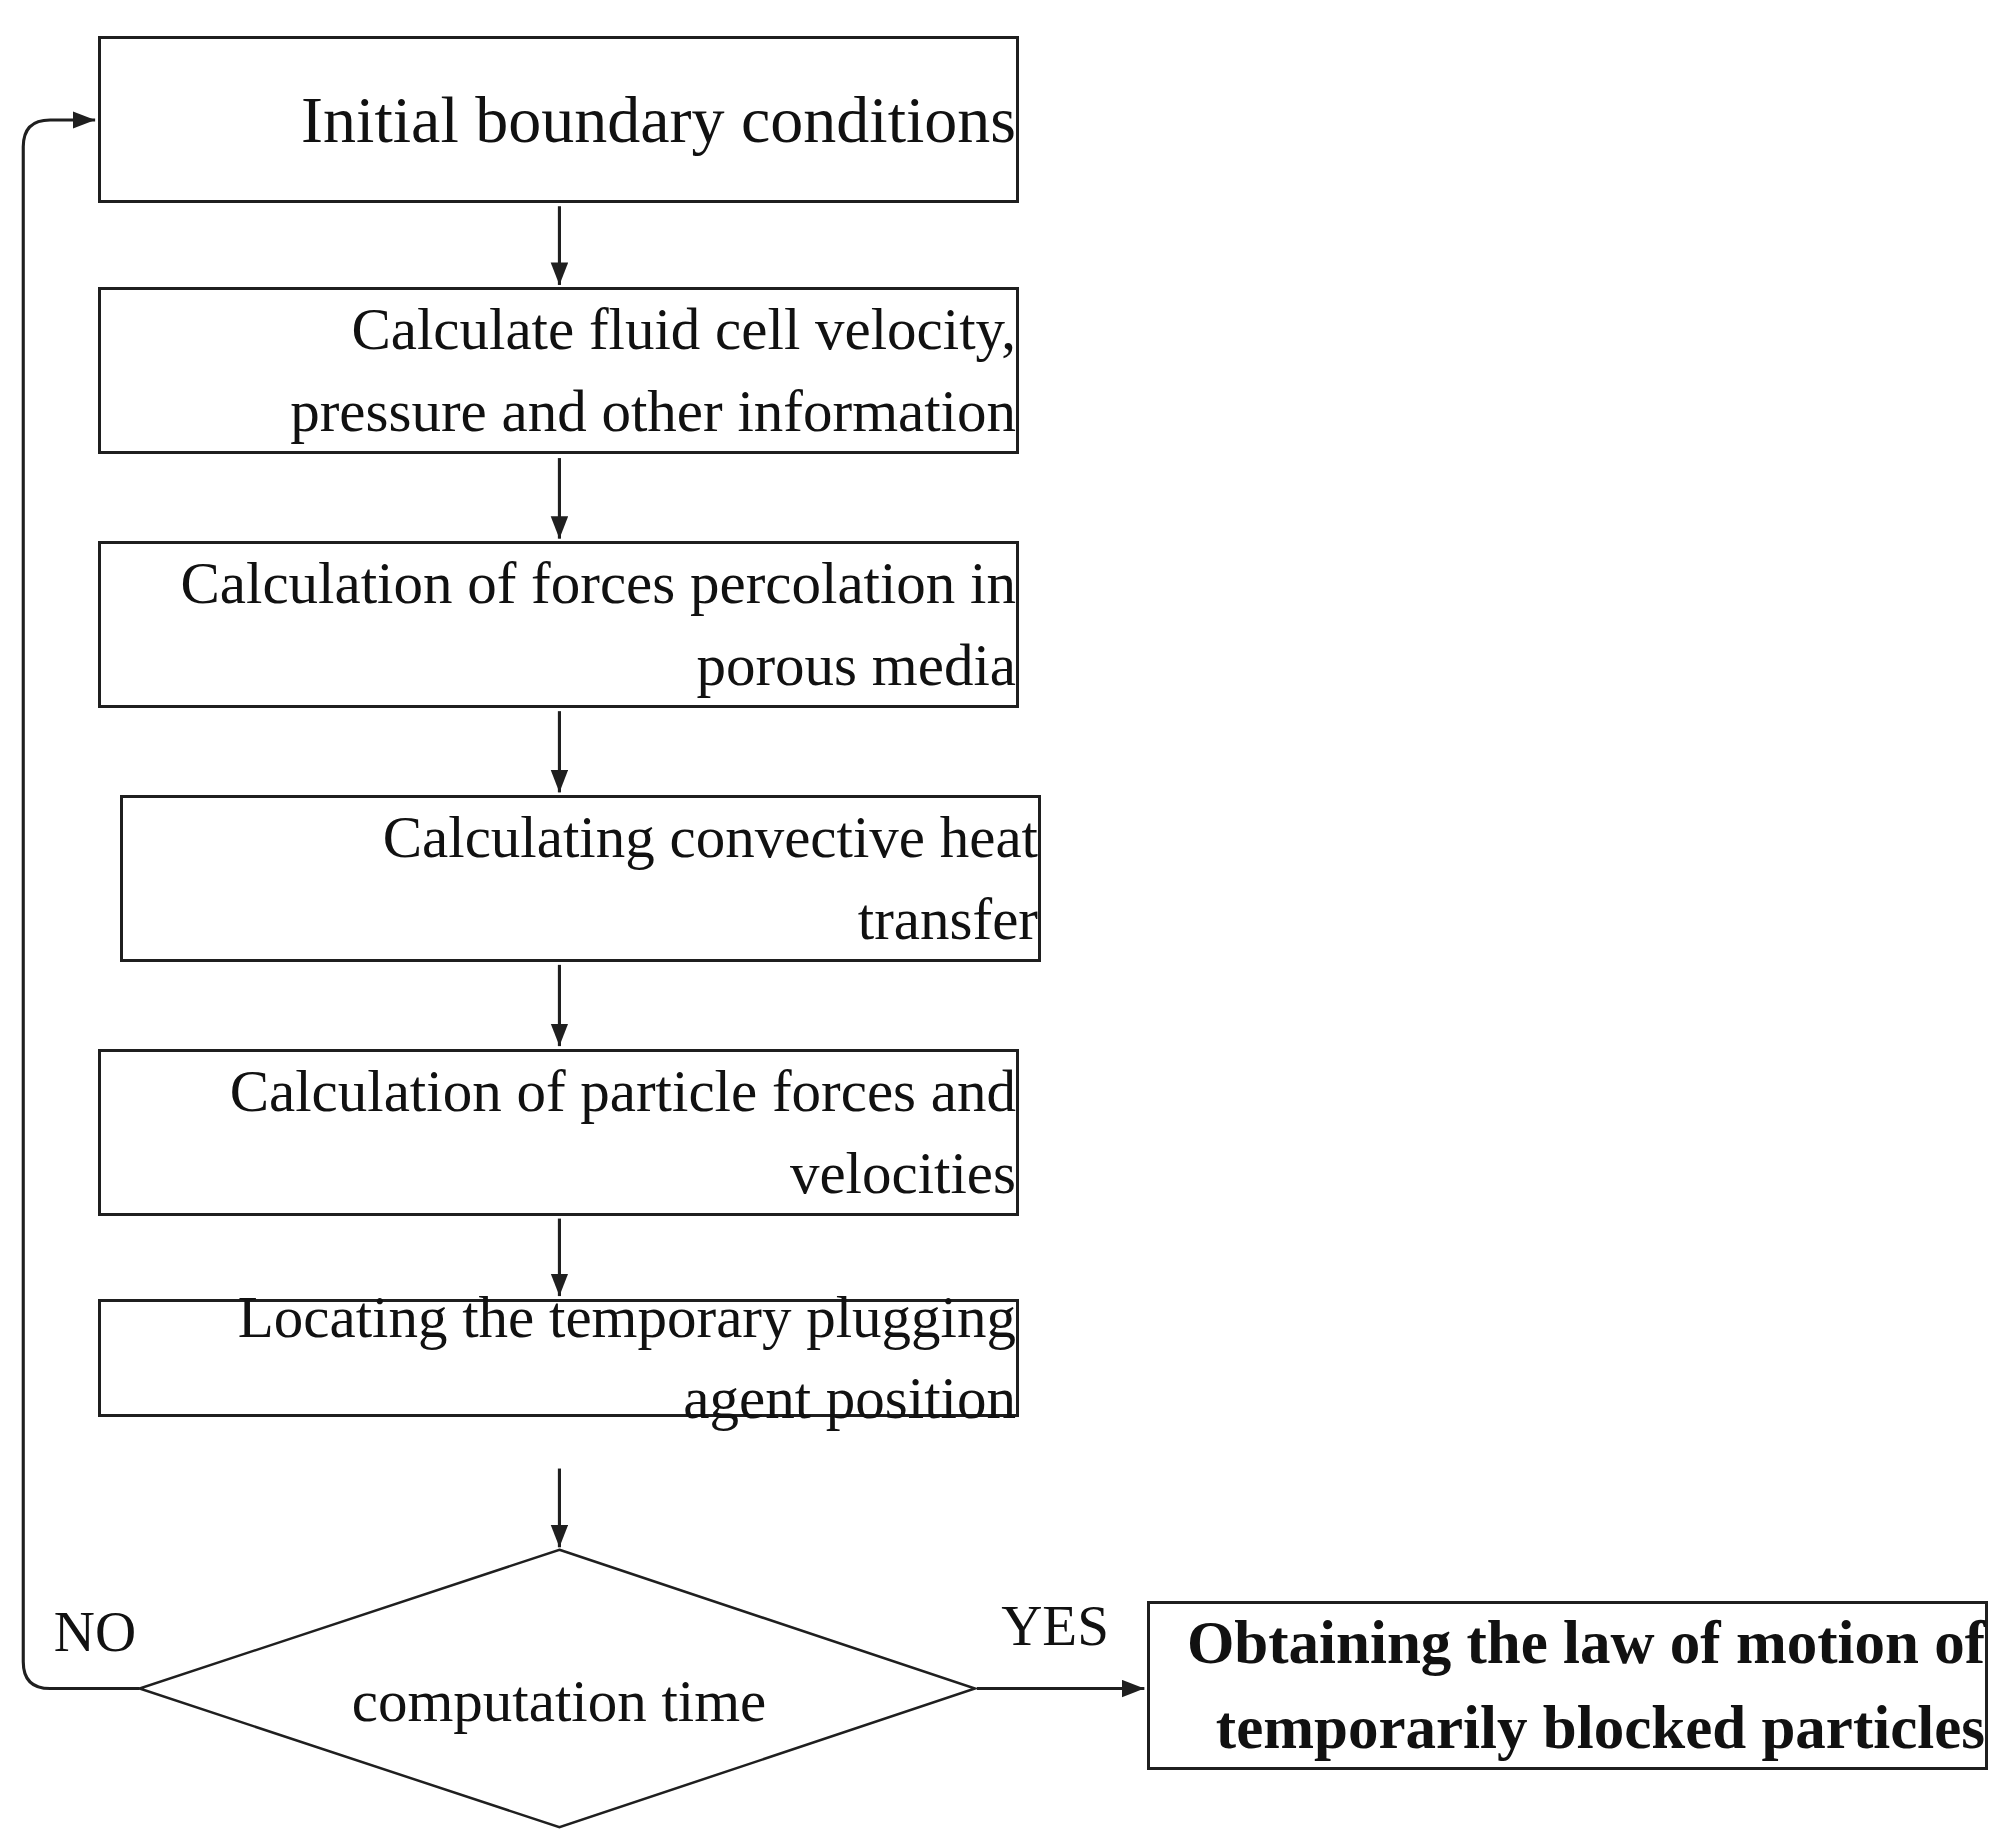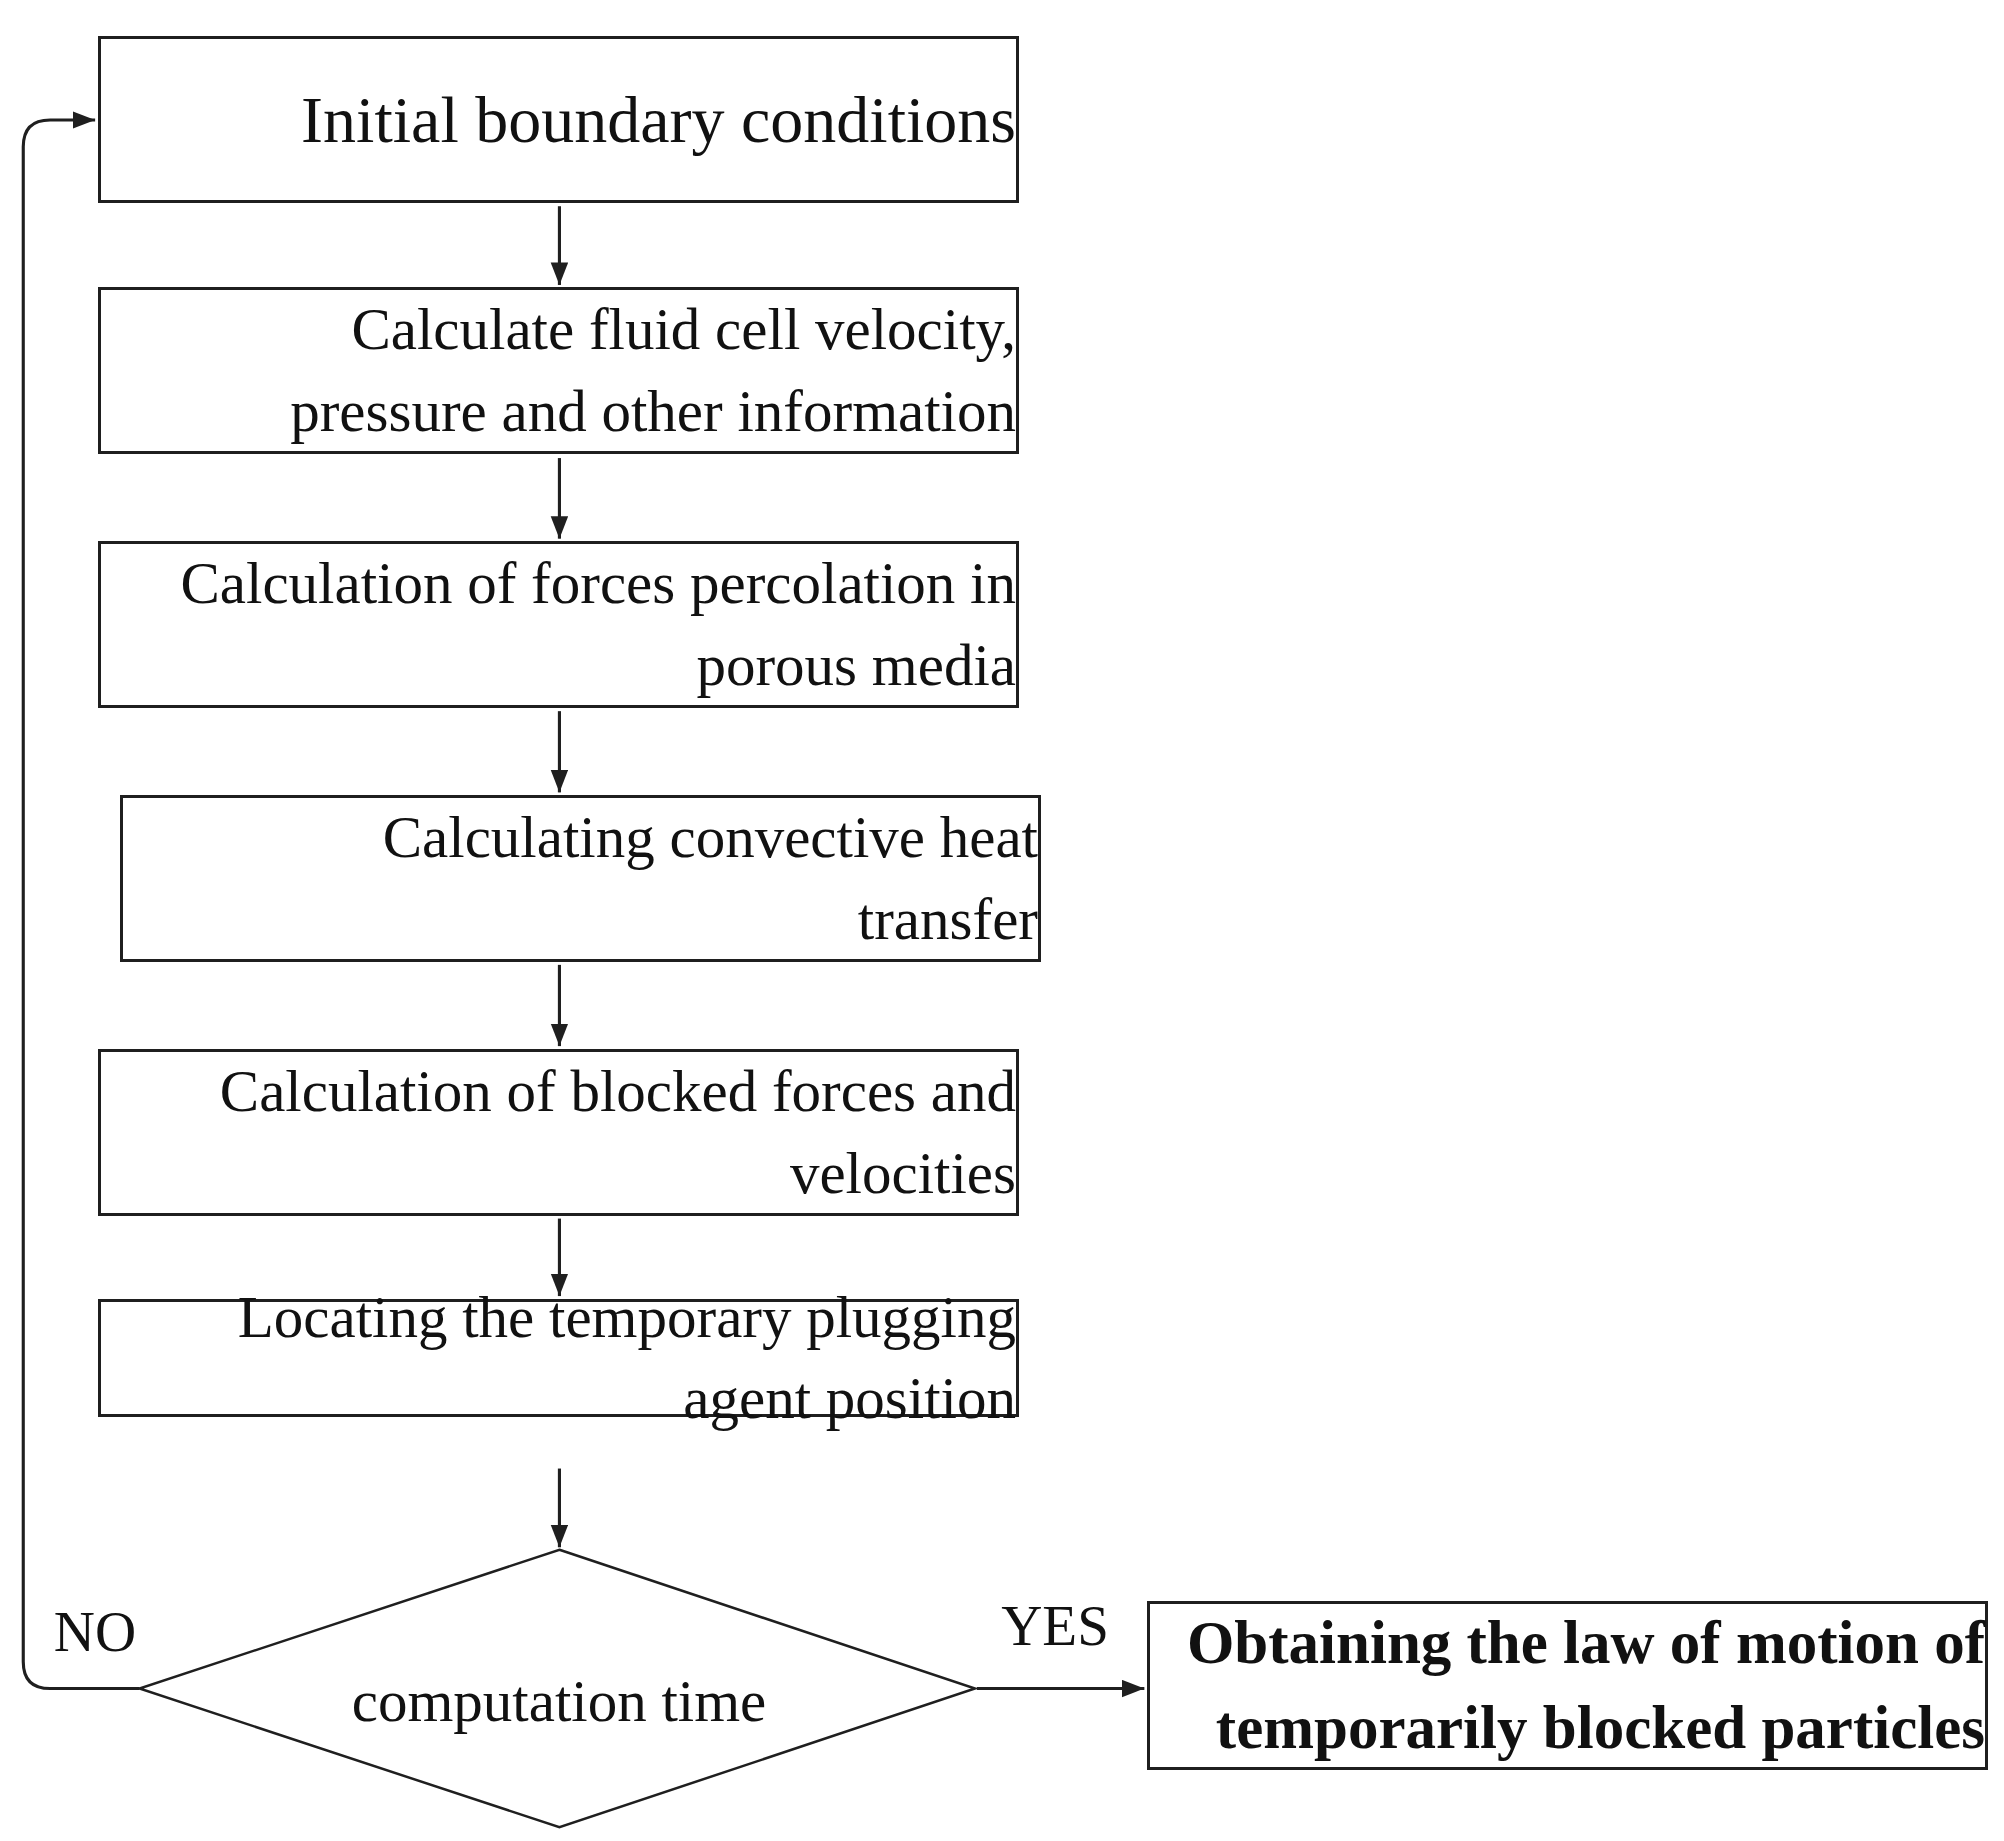--- a/index.html
+++ b/index.html
@@ -96,21 +96,21 @@
     <span class="bl">Calculation of forces percolation in</span>
     <span class="bl">porous media</span>
   </div>
 
   <div class="box" style="left:98px; top:795px; width:921px; height:167px;margin-left:22px;">
     <span class="bl">Calculating convective heat</span>
     <span class="bl">transfer</span>
   </div>
 
   <div class="box" style="left:98px; top:1049px; width:921px; height:167px;">
-    <span class="bl">Calculation of blocked forces and</span>
+    <span class="bl">Calculation of particle forces and</span>
     <span class="bl">velocities</span>
   </div>
 
   <div class="box" style="left:98px; top:1299px; width:921px; height:118px;">
     <span class="bl">Locating the temporary plugging</span>
     <span class="bl">agent position</span>
   </div>
 
   <div class="floating-label" style="left:559px; top:1689px;margin-top:12px;">computation time</div>
 

